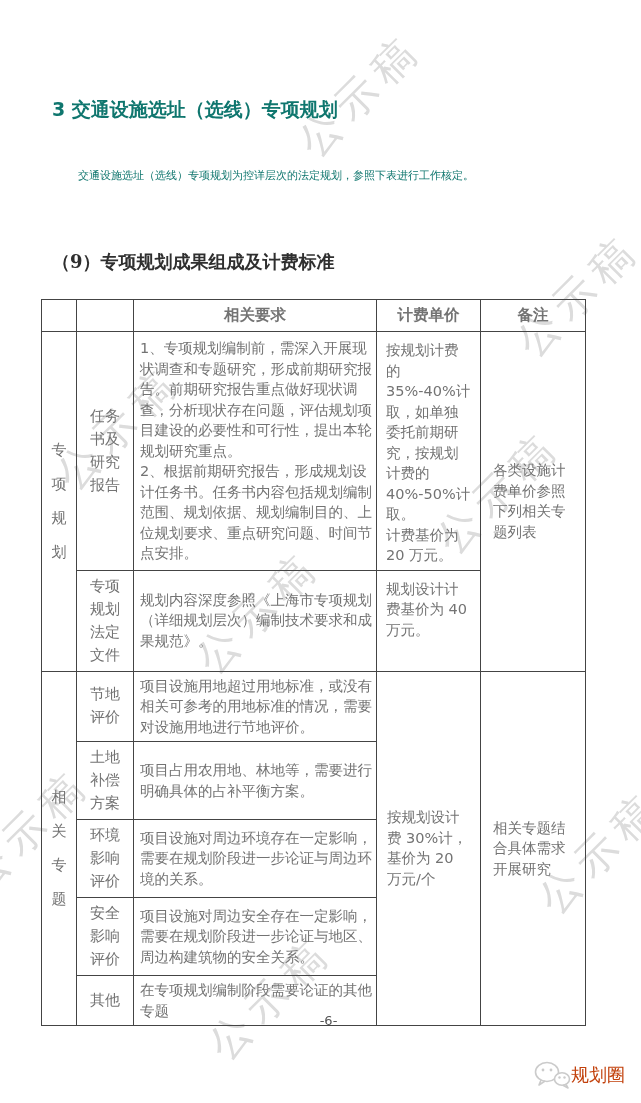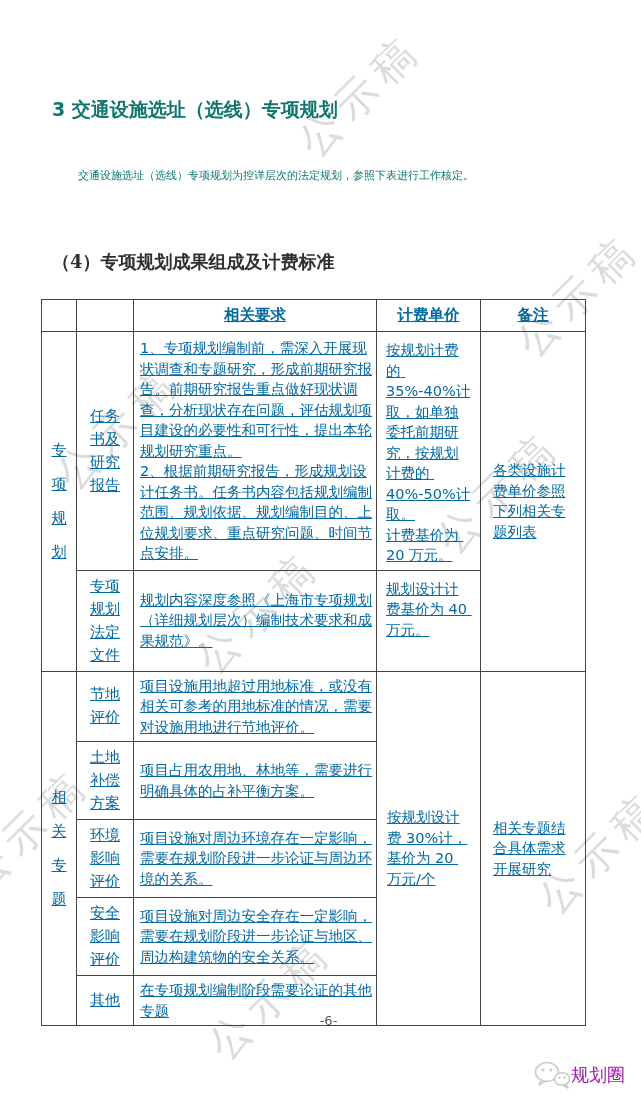--- a/index.html
+++ b/index.html
@@ -16,38 +16,38 @@
   .wm6{left:28px;top:830px;}
   .wm7{left:600px;top:852px;}
   .wm8{left:270px;top:998px;}
   .content{position:relative;z-index:1;}
   h1{position:absolute;left:45px;top:90px;margin:7px;font-size:19px;font-weight:bold;color:#0f766e;}
   .intro{position:absolute;left:44px;top:140px;width:530px;margin:12px;font-size:11px;
          line-height:47px;text-indent:2em;color:#0f766e;}
   h2{position:absolute;left:52px;top:250px;margin:0;font-size:18px;font-weight:bold;
      color:#2f2f2f;font-family:"DejaVu Serif",serif;}
   table{position:absolute;left:41px;top:299px;width:544px;border-collapse:collapse;
-        table-layout:fixed;color:#0369a1;text-decoration:underline;}
+        table-layout:fixed;color:#737373;}
   td{border:1px solid #444;font-size:14.5px;line-height:20.5px;vertical-align:middle;
      padding:2px 4px;word-break:break-word;}
   tr.head td{font-weight:bold;text-align:center;font-size:15.5px;height:27px;padding:2px;}
   td.cat{padding:0;text-align:center;}
   .vt1{width:17px;margin:12px auto;word-break:break-all;line-height:34px;font-size:15px;}
   td.sub{padding:4px 0;text-align:center;}
   .vt2{width:32px;margin:0 auto;word-break:break-all;line-height:23px;font-size:15px;}
   td.req{white-space:pre-wrap;padding:4px 3px 4px 6px;}
   td.fee{white-space:pre-wrap;padding:8px 9px 4px 9px;vertical-align:top;margin-left:42px;}
   td.feec{white-space:pre-wrap;padding:14px 10px;vertical-align:middle;}
   td.remark{padding:4px 12px;vertical-align:middle;}
   tr.r2{height:82px;} tr.r3{height:62px;} tr.r4{height:61px;}
   tr.r5{height:69px;} tr.r6{height:61px;} tr.r7{height:44px;}
   .pageno{position:absolute;left:0;right:0;top:1013px;text-align:center;text-indent:16px;
           font-size:13px;color:#555;}
   .footer{position:absolute;right:16px;top:1060px;display:flex;align-items:center;
-          color:#a21caf;font-size:18px;}
+          color:#c2410c;font-size:18px;}
   .footer svg{display:block;}
 </style>
 </head>
 <body>
 
 <div class="page">
 
   <div>
     <div class="wm wm1">公示稿</div>
     <div class="wm wm2">公示稿</div>
@@ -58,21 +58,21 @@
     <div class="wm wm7">公示稿</div>
     <div class="wm wm8">公示稿</div>
   </div>
 
   <div class="content">
 
     <h1>3 交通设施选址（选线）专项规划</h1>
 
     <p class="intro">交通设施选址（选线）专项规划为控详层次的法定规划，参照下表进行工作核定。</p>
 
-    <h2>（4）专项规划成果组成及计费标准</h2>
+    <h2>（9）专项规划成果组成及计费标准</h2>
 
     <table>
       <colgroup>
         <col style="width:35px">
           <col style="width:57px">
           <col style="width:243px">
         <col style="width:104px">
           <col style="width:105px">
       </colgroup>
       <tbody>

